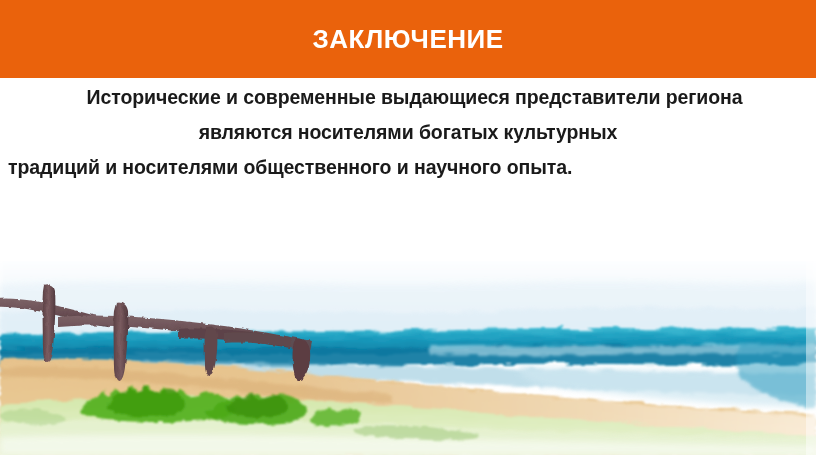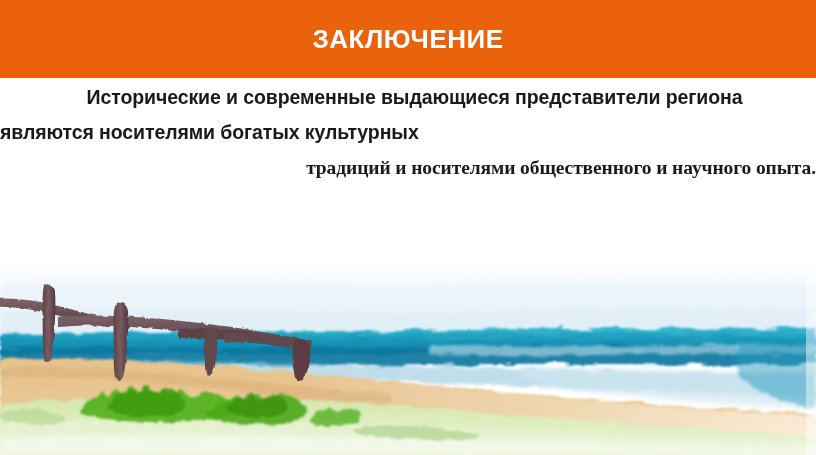--- a/index.html
+++ b/index.html
@@ -53,26 +53,26 @@
     font-weight: bold;
     line-height: 35px;
     white-space: nowrap;
     letter-spacing: -0.1px;
   }
   .text-line-1 {
     text-align: center;
     padding-left: 13px;
   }
   .text-line-2 {
+    text-align: center;
     padding-left: 0;
   }
   .text-line-3 {
-    text-align: right;
-    padding-left: 0;
-    font-family: Liberation Serif, serif;
+    text-align: left;
+    padding-left: 8px;
   }
 
   
   .beach-illustration {
     position: absolute;
     left: 0;
     top: 255px;
     width: 816px;
     height: 200px;
     overflow: hidden;

